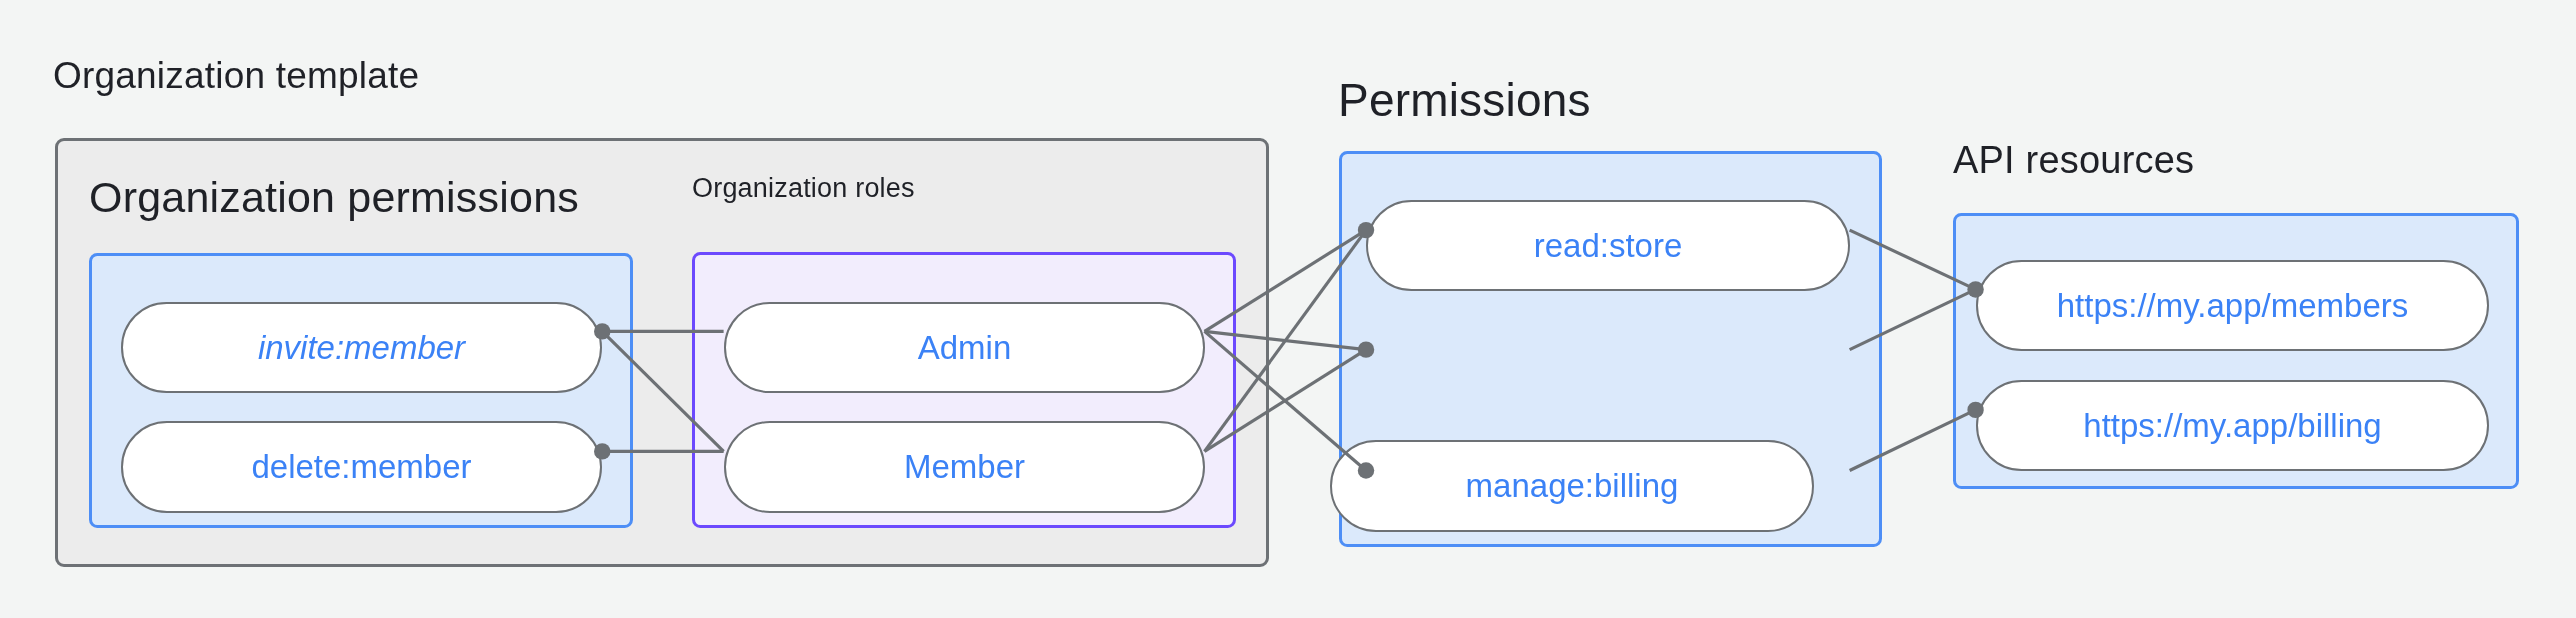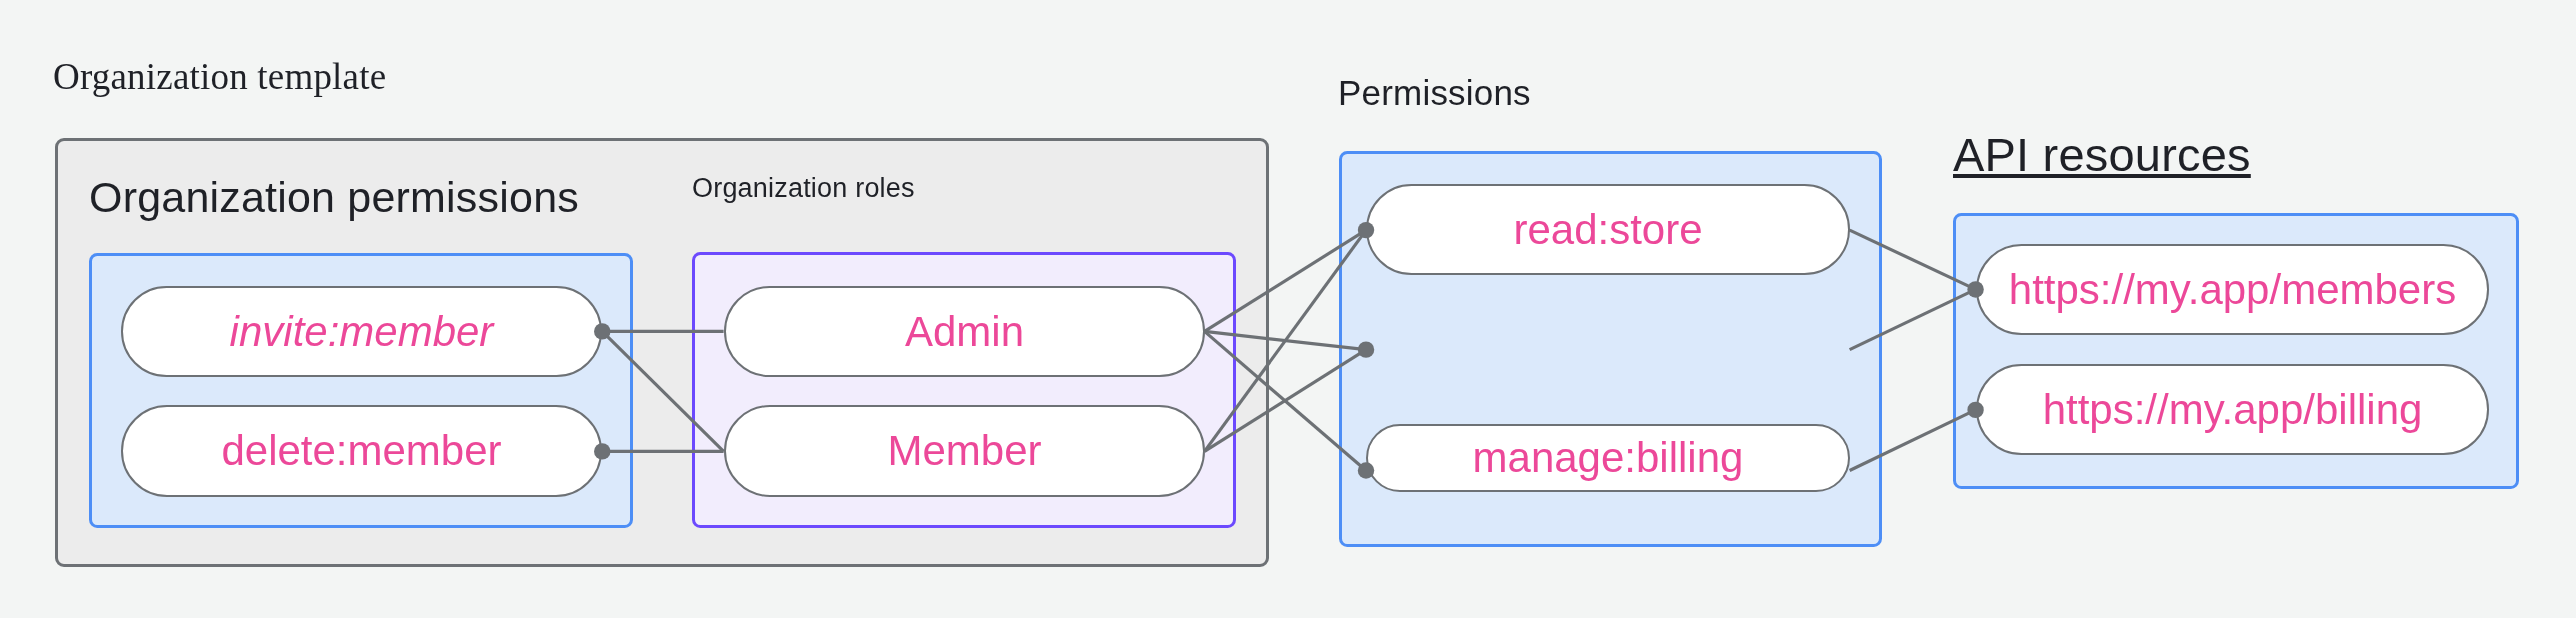--- a/index.html
+++ b/index.html
@@ -16,25 +16,25 @@
     width: 2576px;
     height: 619px;
     background: #f3f5f4;
   }
   .title {
     position: absolute;
     color: #1f2127;
     white-space: nowrap;
     letter-spacing: 0.2px;
   }
-  .t-main      { left: 53px;   top: 55px;  font-size: 37px; font-family: Liberation Serif, serif; }
+  .t-main      { left: 53px;   top: 55px;  font-size: 37px; }
   .t-orgperm   { left: 89px;   top: 173px; font-size: 43px; }
   .t-orgroles  { left: 692px;  top: 173px; font-size: 27px; }
-  .t-perms     { left: 1338px; top: 73px;  font-size: 35px; }
-  .t-api       { left: 1953px; top: 127px; font-size: 47px; text-decoration: underline; }
+  .t-perms     { left: 1338px; top: 73px;  font-size: 46px; }
+  .t-api       { left: 1953px; top: 139px; font-size: 38px; }
 
   .outer-box {
     position: absolute;
     left: 55px; top: 138px; width: 1214px; height: 429px;
     background: #ececec;
     border: 3.7px solid #6d7175;
     border-radius: 9px;
     box-sizing: border-box;
   }
   .group {
@@ -51,23 +51,24 @@
 
   .pill {
     position: absolute;
     background: #ffffff;
     border: 2.7px solid #6d7175;
     border-radius: 55px;
     box-sizing: border-box;
     display: flex;
     align-items: center;
     justify-content: center;
-    font-size: 42px;
-    color: #ec4899;
+    font-size: 33px;
+    color: #3b82f6;
     white-space: nowrap;
+    margin-top: 16px;
   }
   .connections {
     position: absolute;
     left: 0; top: 0;
     width: 2576px; height: 619px;
     pointer-events: none;
   }
 </style>
 </head>
 <body>
@@ -86,21 +87,21 @@
   <div class="group g-blue g-orgperm"></div>
   <div class="group g-purple g-orgroles"></div>
   <div class="group g-blue g-perms"></div>
   <div class="group g-blue g-api"></div>
 
   <div class="pill" style="left: 121px; top: 286px; width: 481px; height: 91px; font-style: italic;">invite:member</div>
   <div class="pill" style="left: 121px; top: 405px; width: 481px; height: 92px;">delete:member</div>
   <div class="pill" style="left: 724px; top: 286px; width: 481px; height: 91px;">Admin</div>
   <div class="pill" style="left: 724px; top: 405px; width: 481px; height: 92px;">Member</div>
   <div class="pill" style="left: 1366px; top: 184px; width: 484px; height: 91px;">read:store</div>
-  <div class="pill" style="left: 1366px; top: 424px; width: 484px; height: 68px;">manage:billing</div>
+  <div class="pill" style="left: 1330px; top: 424px; width: 484px; height: 92px;">manage:billing</div>
   <div class="pill" style="left: 1976px; top: 244px; width: 513px; height: 91px;">https://my.app/members</div>
   <div class="pill" style="left: 1976px; top: 364px; width: 513px; height: 91px;">https://my.app/billing</div>
 
   <svg class="connections" width="2576" height="619" viewBox="0 0 2823 678">
       <line x1="660" y1="363" x2="793" y2="363" stroke="#6d7175" stroke-width="3.5"></line>
       <line x1="660" y1="363" x2="793" y2="494.5" stroke="#6d7175" stroke-width="3.5"></line>
       <line x1="660" y1="494.5" x2="793" y2="494.5" stroke="#6d7175" stroke-width="3.5"></line>
       <line x1="1320" y1="363" x2="1497" y2="252" stroke="#6d7175" stroke-width="3.5"></line>
       <line x1="1320" y1="363" x2="1497" y2="383" stroke="#6d7175" stroke-width="3.5"></line>
       <line x1="1320" y1="363" x2="1497" y2="515.5" stroke="#6d7175" stroke-width="3.5"></line>

